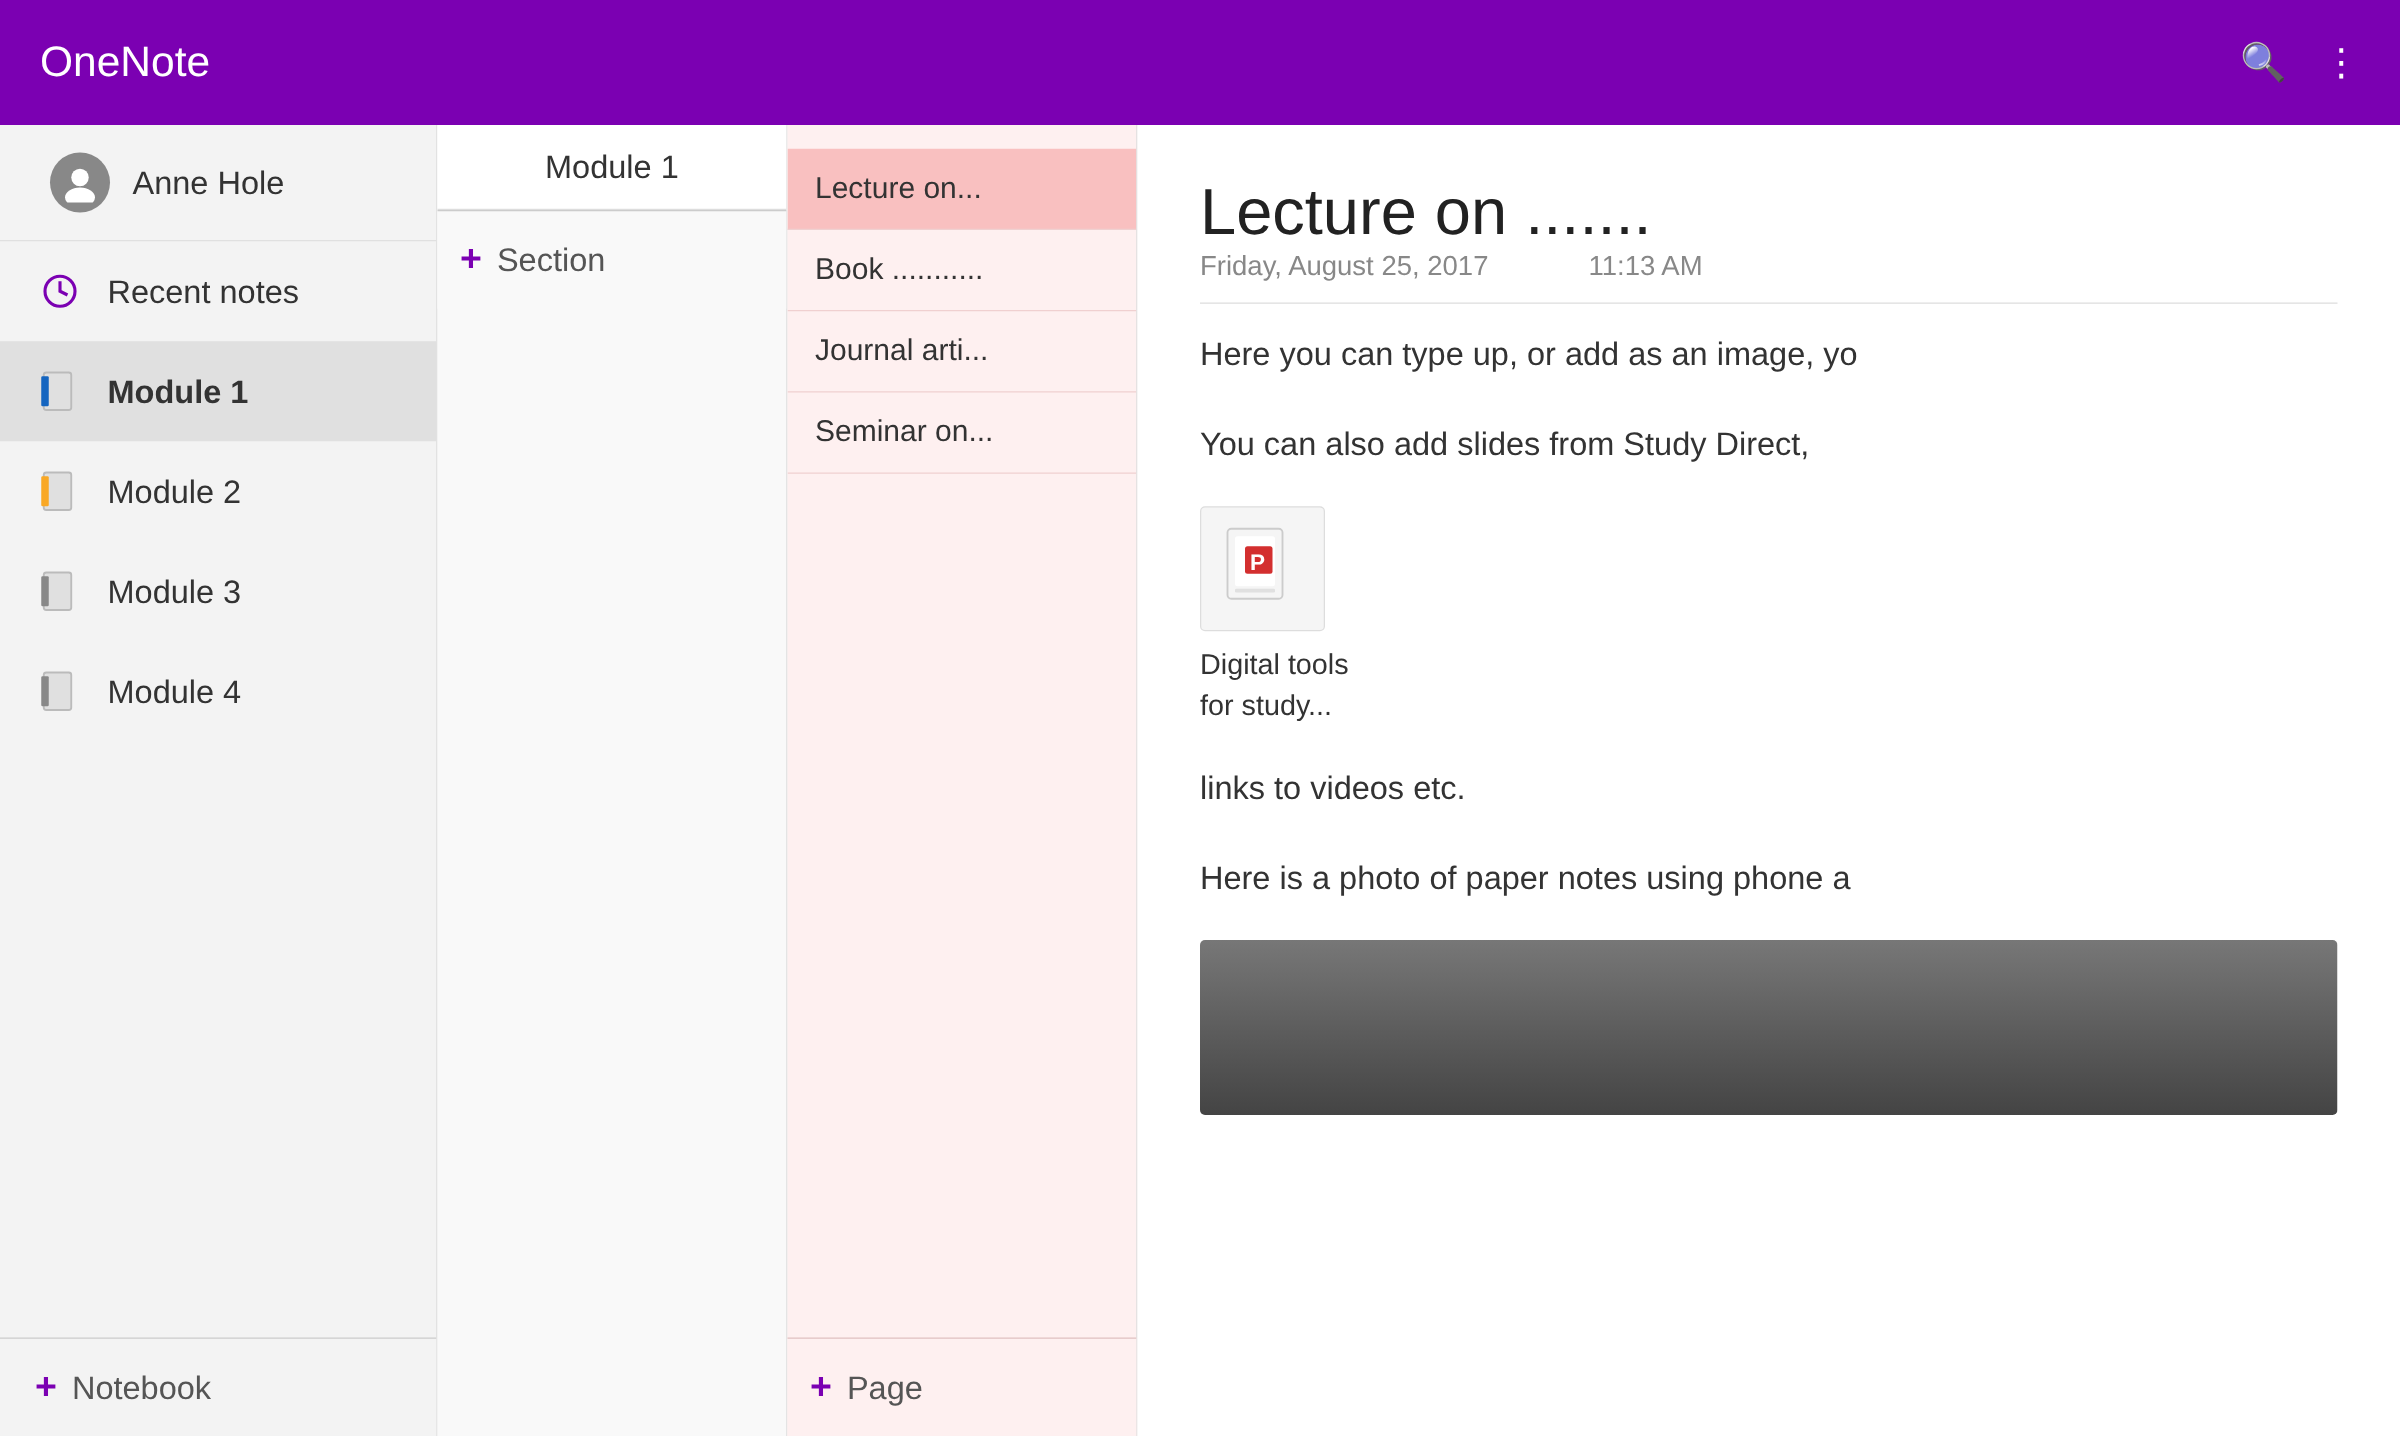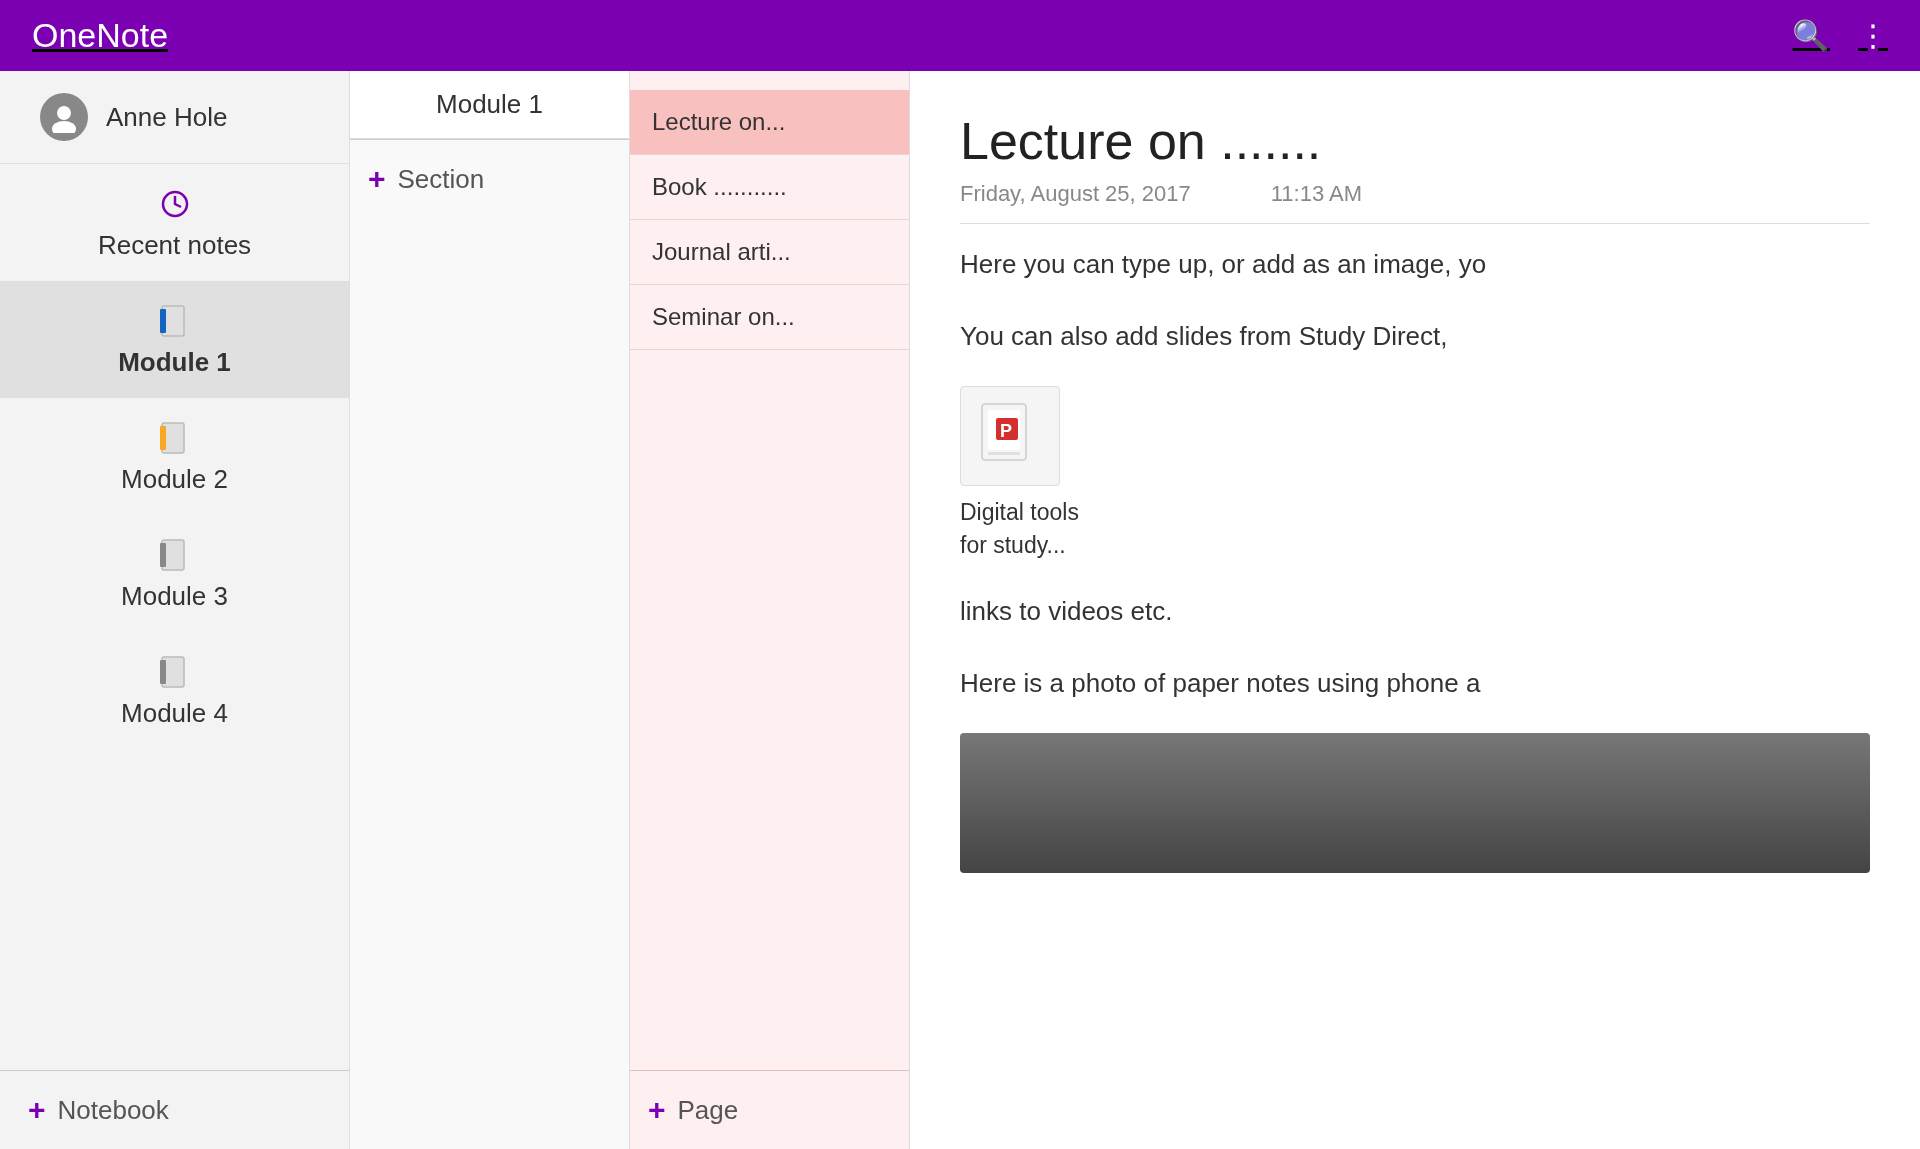--- a/index.html
+++ b/index.html
@@ -1,27 +1,26 @@
 <!DOCTYPE html>
 <html><head>
   <meta charset="utf-8">
   <style>
     * { margin: 0; padding: 0; box-sizing: border-box; }
     body { font-family: 'Segoe UI', Arial, sans-serif; width: 1920px; height: 1149px; overflow: hidden; display: flex; flex-direction: column; }
 
     
     #topbar {
       background: #7B00B2;
-      height: 71px;
+      height: 100px;
       display: flex;
       align-items: center;
       justify-content: space-between;
       padding: 0 32px;
       flex-shrink: 0;
-      text-decoration: underline;
     }
     #topbar-title {
       color: white;
       font-size: 34px;
       font-weight: 500;
     }
     #topbar-icons {
       display: flex;
       align-items: center;
       gap: 28px;
@@ -72,25 +71,24 @@
     }
     .sidebar-user-name {
       font-size: 26px;
       color: #333;
     }
 
     .sidebar-item {
       display: flex;
       align-items: center;
       padding: 20px 28px;
-      gap: 6px;
-      cursor: pointer;
-      font-size: 26px;
-      color: #333;
-      flex-direction: column;
+      gap: 18px;
+      cursor: pointer;
+      font-size: 26px;
+      color: #333;
     }
     .sidebar-item.active { background: #e0e0e0; font-weight: bold; }
 
     .sidebar-item-icon {
       width: 40px;
       height: 40px;
       display: flex; align-items: center; justify-content: center;
       font-size: 26px;
       color: #888;
     }
@@ -210,21 +208,20 @@
       background: white;
       display: flex;
       flex-direction: column;
       overflow: hidden;
       padding: 40px 50px 0 50px;
     }
     #note-title {
       font-size: 52px;
       font-weight: 300;
       color: #222;
-      margin-bottom: 10px;
     }
     #note-meta {
       display: flex;
       gap: 80px;
       color: #888;
       font-size: 22px;
       border-bottom: 1px solid #ddd;
       padding-bottom: 16px;
       margin-bottom: 18px;
     }

